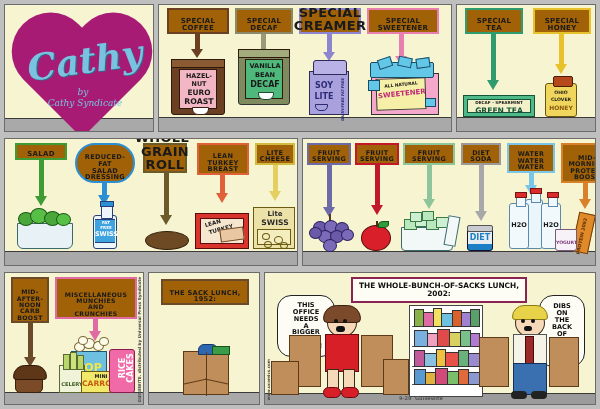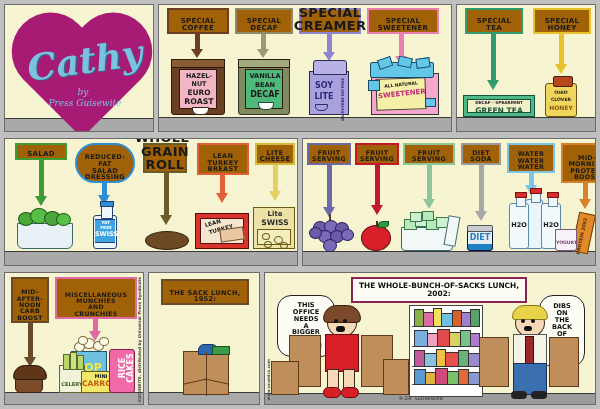--- a/index.html
+++ b/index.html
@@ -64,21 +64,21 @@
 </head>
 <body>
 
 <div class="strip">
 
   <div class="panel" style="left:4px;top:4px;width:150px;height:128px;">
     <div class="floor" style="height:12px;"></div>
     <div class="heart" style="left:2px;top:8px;"></div>
     <div class="logo-word" style="left:22px;top:34px;">Cathy</div>
     <div class="logo-by" style="left:68px;top:82px;width:20px;">by</div>
-    <div class="logo-by" style="left:40px;top:93px;width:80px;">Press Guisewite</div>
+    <div class="logo-by" style="left:40px;top:93px;width:80px;">Cathy Syndicate</div>
   </div>
 
   <div class="panel" style="left:158px;top:4px;width:294px;height:128px;">
     <div class="floor" style="height:13px;"></div>
 
     <div class="sign" style="left:8px;top:3px;width:62px;height:26px;font-size:7px;white-space:pre-line;border-color:#6b3f22;"><span>SPECIAL
 COFFEE</span></div>
     <div class="post" style="left:36px;top:29px;height:17px;background:#6b3f22;width:5px;"></div>
     <div class="arrow" style="left:32px;top:44px;border-top:9px solid #6b3f22;"></div>
     <div class="item bag" style="left:12px;top:54px;width:54px;height:56px;">
@@ -88,21 +88,21 @@
       <div class="lbl" style="left:8px;top:21px;width:38px;font-size:6.4px;">NUT</div>
       <div class="lbl" style="left:8px;top:29px;width:38px;font-size:7.4px;">EURO</div>
       <div class="lbl" style="left:6px;top:38px;width:42px;font-size:7.8px;">ROAST</div>
       <div style="position:absolute;left:20px;top:47px;width:15px;height:6px;border:1px solid #3a2010;border-radius:0 0 6px 6px;background:#fff;"></div>
     </div>
 
     <div class="sign" style="left:76px;top:3px;width:58px;height:26px;font-size:7px;white-space:pre-line;border-color:#8a8a6a;"><span>SPECIAL
 DECAF</span></div>
     <div class="post" style="left:102px;top:29px;height:17px;background:#9a9a7a;width:5px;"></div>
     <div class="arrow" style="left:98px;top:44px;border-top:9px solid #9a9a7a;"></div>
-    <div class="item" style="left:79px;top:54px;width:52px;height:56px;background:#7f8a5e;border:1.5px solid #333;border-radius:3px;">
+    <div class="item" style="left:79px;top:44px;width:52px;height:56px;background:#7f8a5e;border:1.5px solid #333;border-radius:3px;">
       <div class="bagtop" style="background:#a2ab7c;"></div>
       <div class="bagface" style="left:6px;top:9px;right:6px;bottom:5px;background:#4fb97c;"></div>
       <div class="lbl" style="left:5px;top:13px;width:42px;font-size:6.6px;">VANILLA</div>
       <div class="lbl" style="left:5px;top:22px;width:42px;font-size:6.6px;">BEAN</div>
       <div class="lbl" style="left:5px;top:31px;width:42px;font-size:8px;">DECAF</div>
       <div style="position:absolute;left:19px;top:42px;width:14px;height:6px;border:1px solid #1e4a30;border-radius:0 0 6px 6px;background:#fff;"></div>
     </div>
 
     <div class="sign" style="left:140px;top:3px;width:62px;height:26px;font-size:13px;white-space:pre-line;border-color:#8d85cf;"><span>SPECIAL
 CREAMER</span></div>

